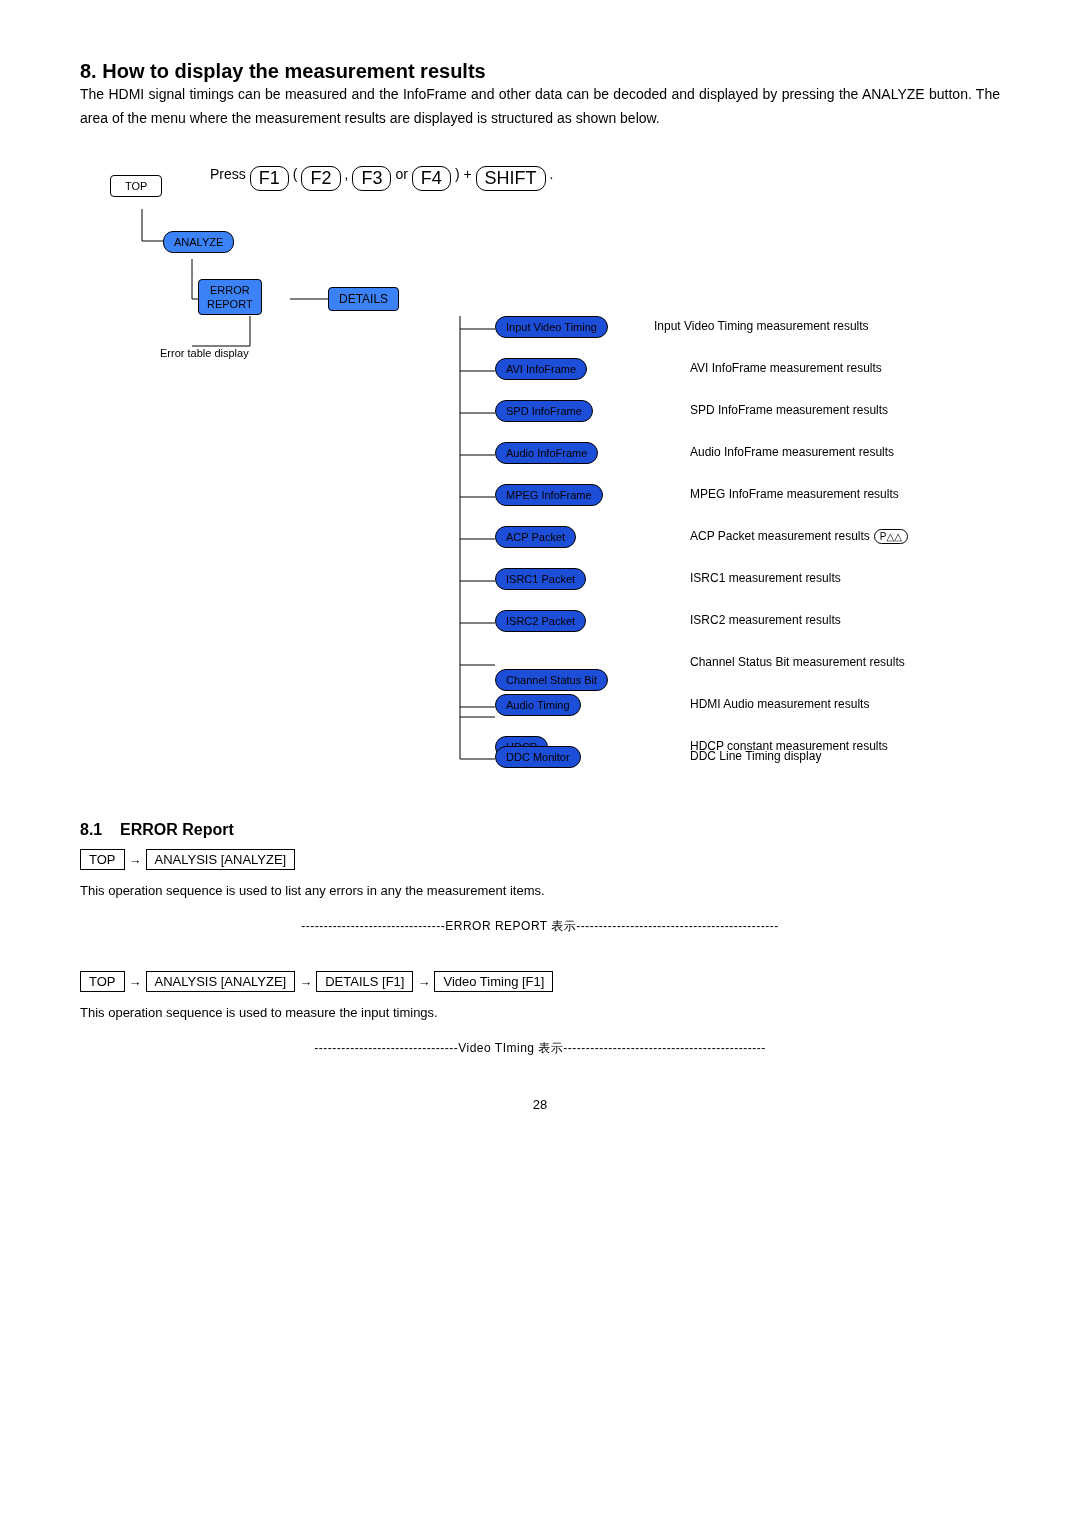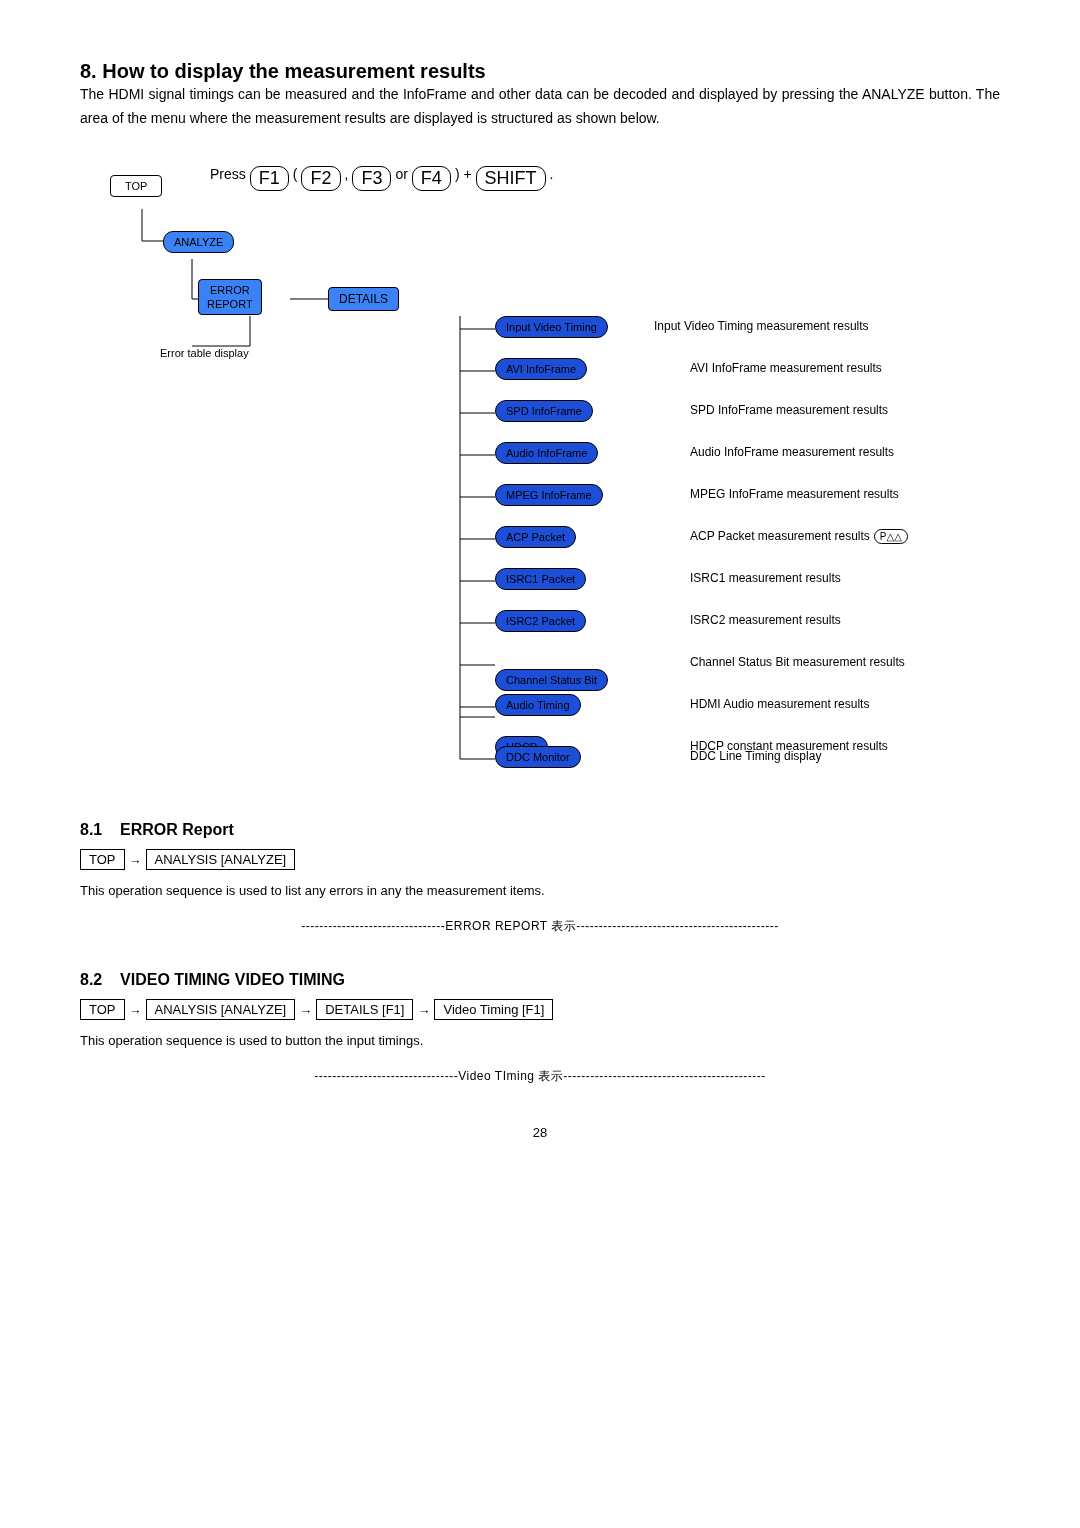--- a/index.html
+++ b/index.html
@@ -327,35 +327,30 @@
   </div>
   <p class="operation-text">
     This operation sequence is used to list any errors in any the measurement items.
   </p>
   <div class="separator-line">
     --------------------------------ERROR REPORT 表示---------------------------------------------
   </div>
 </div>
 
 <div class="section-block">
-  <div class="section-title">
-    <span>8.2</span>
-    &nbsp;&nbsp;
-    <span>VIDEO TIMING VIDEO TIMING</span>
-  </div>
   <div class="breadcrumb-line">
     <span class="bc-box">TOP</span>
     <span class="bc-arrow">→</span>
     <span class="bc-box">ANALYSIS [ANALYZE]</span>
     <span class="bc-arrow">→</span>
     <span class="bc-box">DETAILS [F1]</span>
     <span class="bc-arrow">→</span>
     <span class="bc-box">Video Timing [F1]</span>
   </div>
   <p class="operation-text">
-    This operation sequence is used to button the input timings.
+    This operation sequence is used to measure the input timings.
   </p>
   <div class="separator-line">
     --------------------------------Video TIming 表示---------------------------------------------
   </div>
 </div>
 
 <div class="page-number">28</div>
 
 </body></html>

